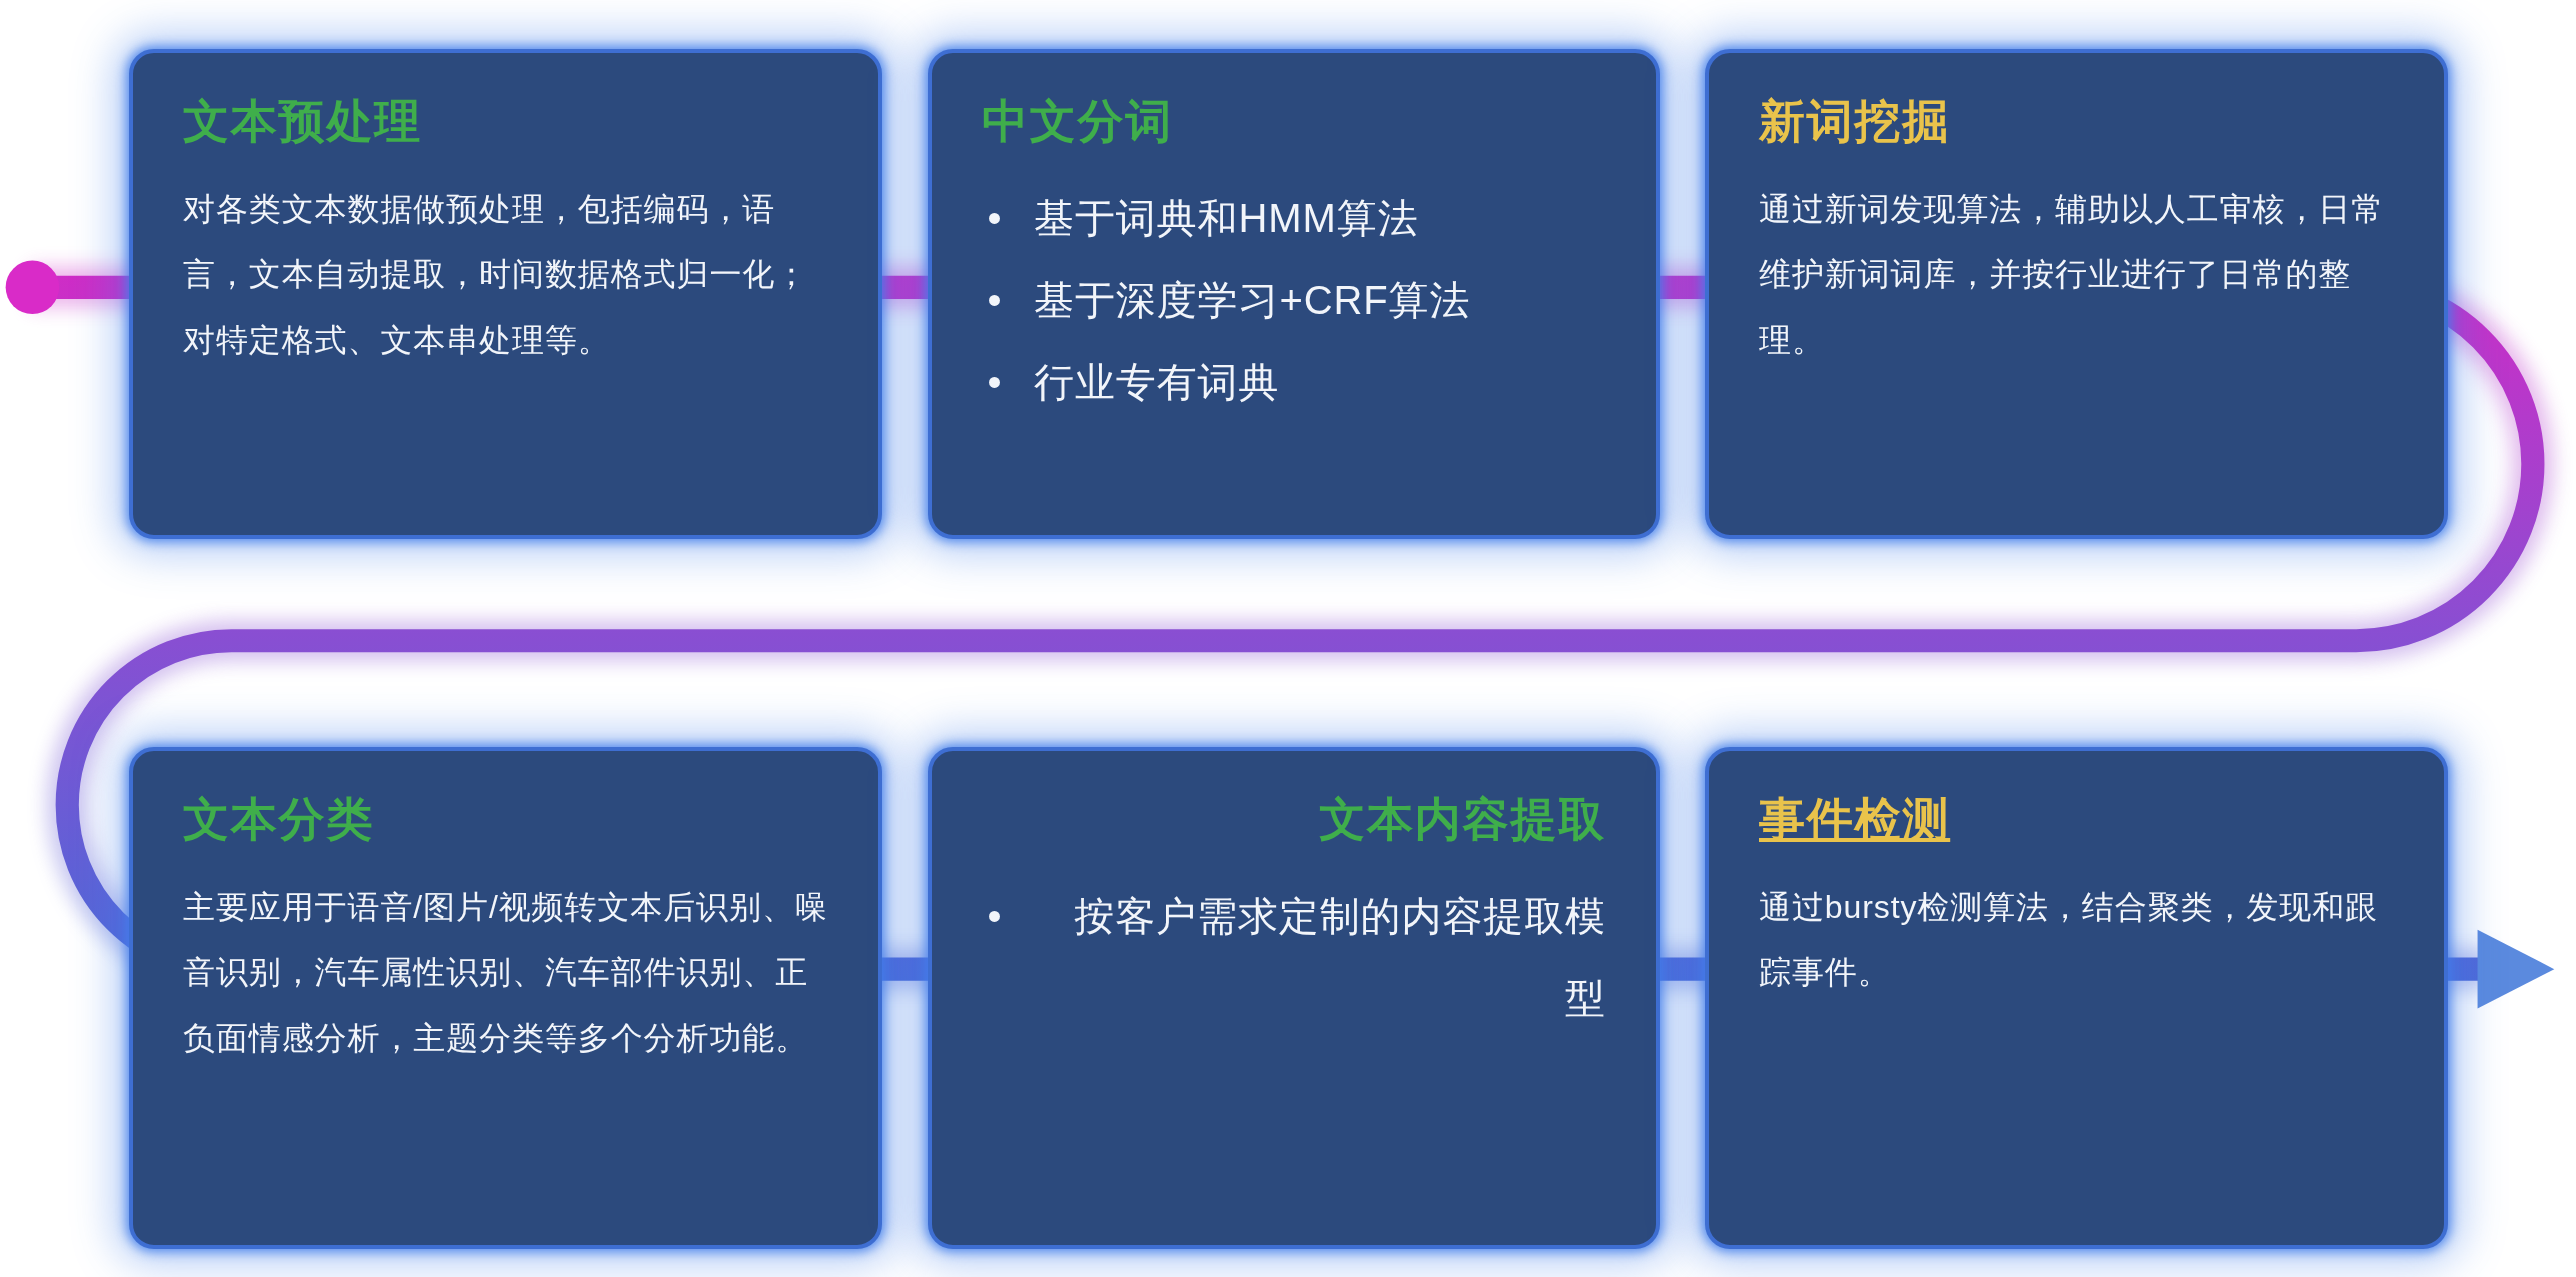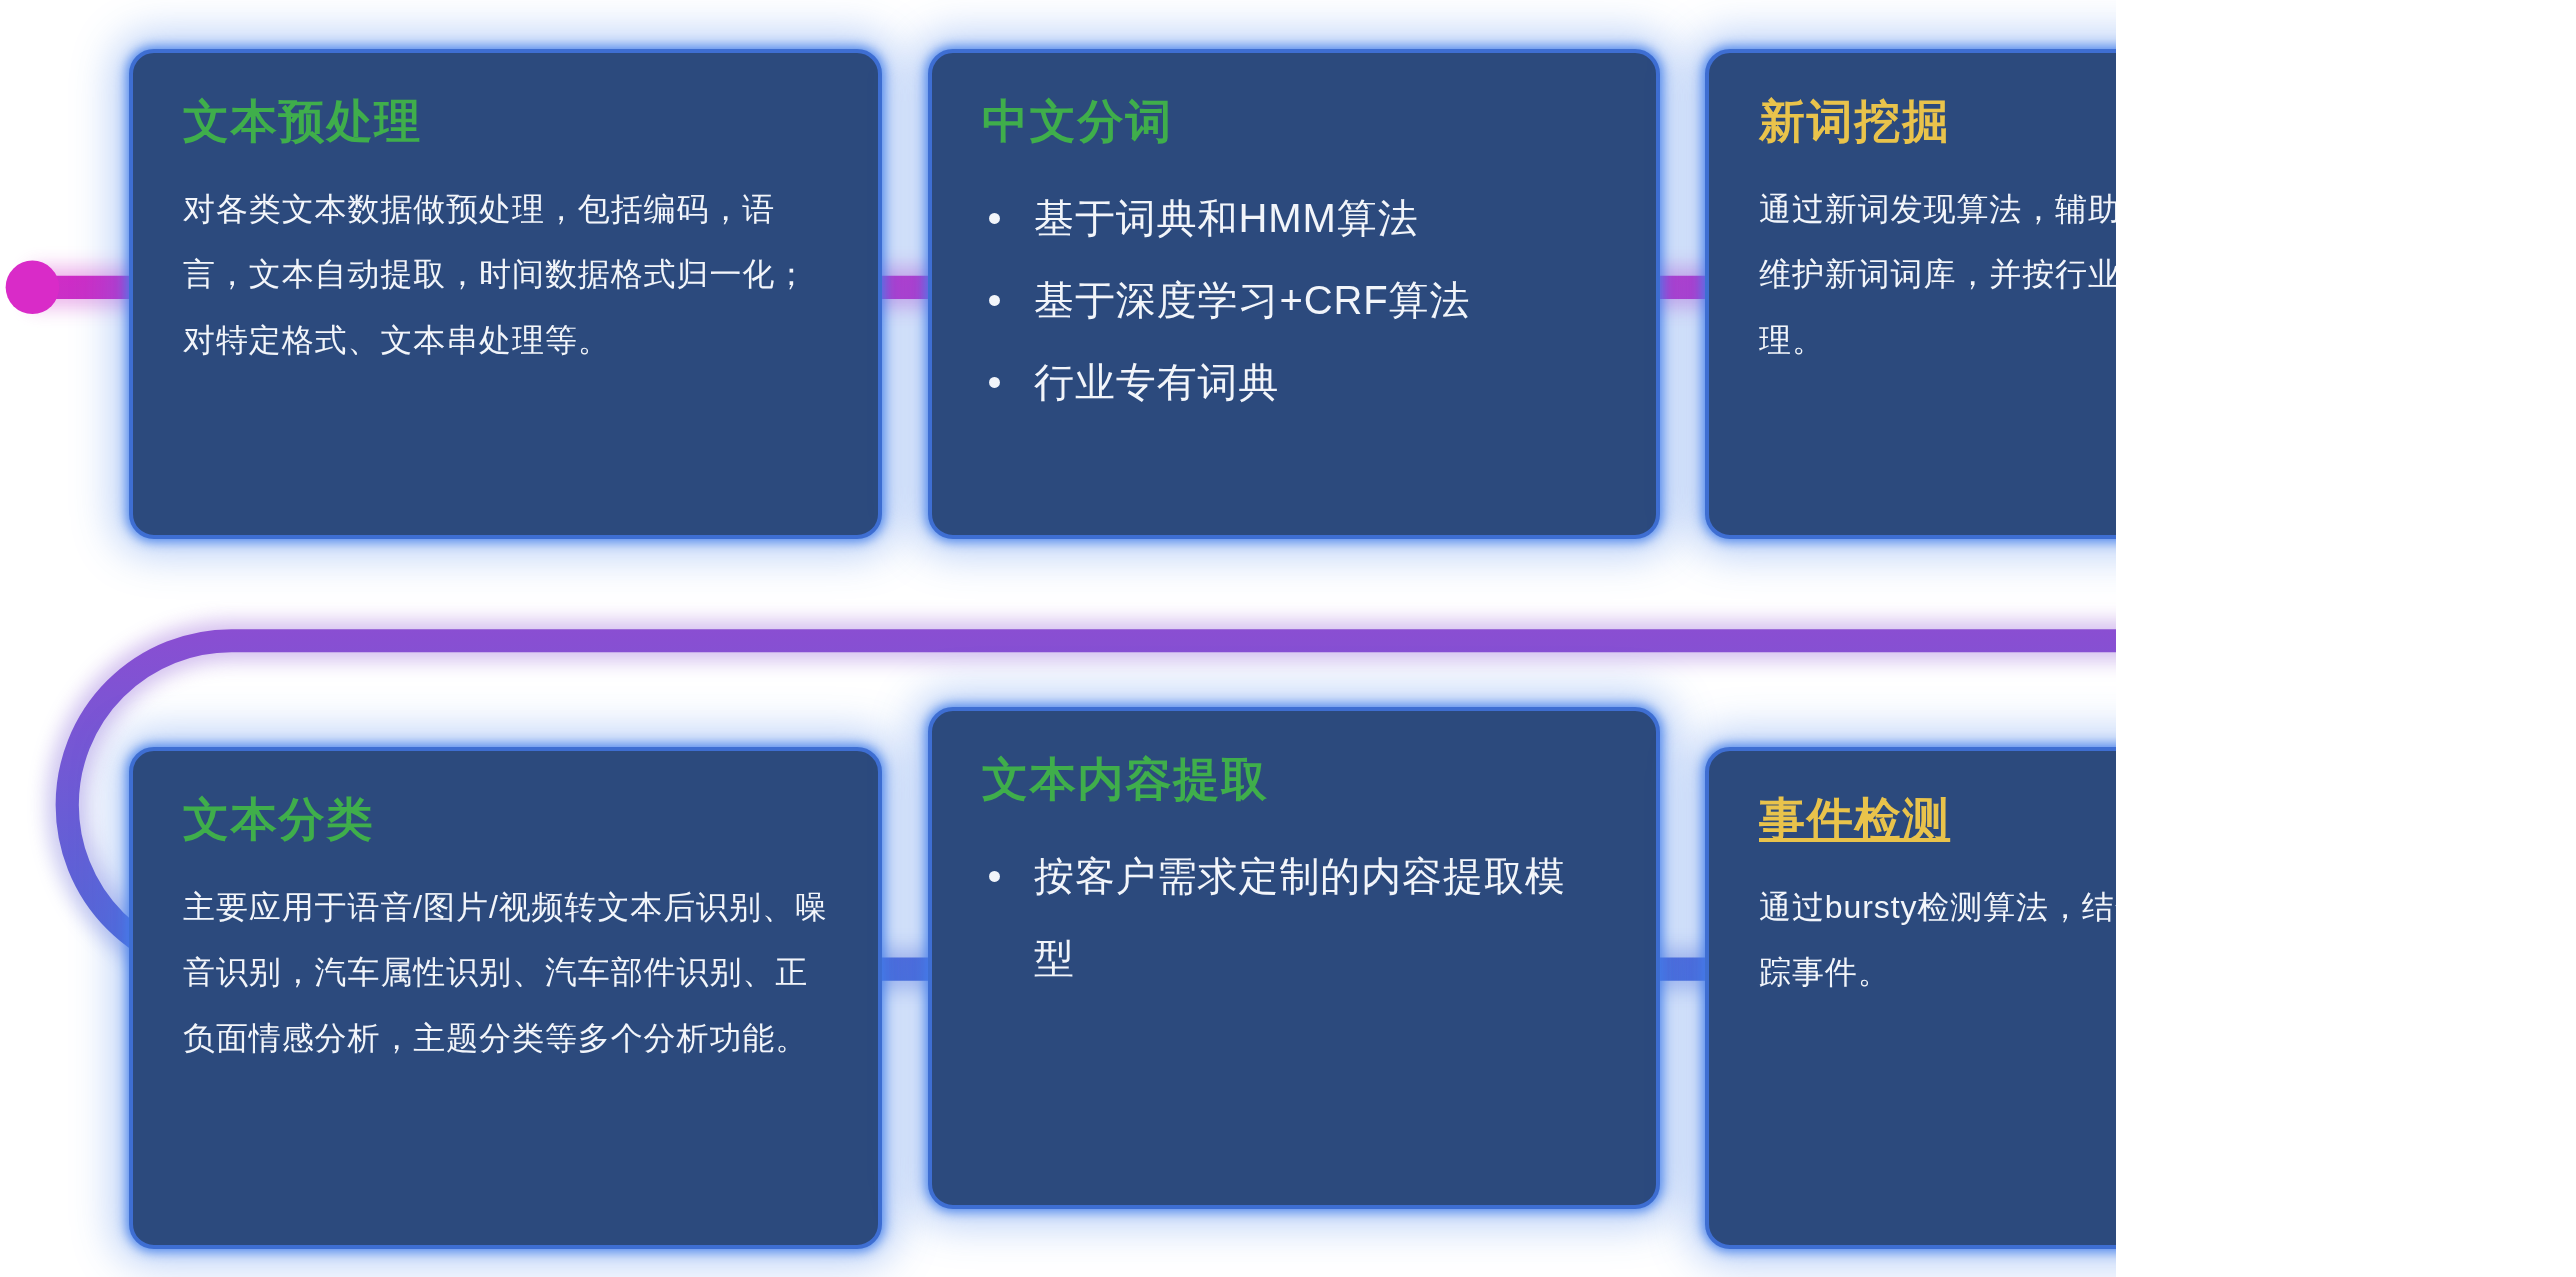--- a/index.html
+++ b/index.html
@@ -3,21 +3,21 @@
 <meta charset="utf-8">
 <style>
   html, body {
     margin: 0;
     padding: 0;
     background: #ffffff;
     font-family: "Liberation Sans", "DejaVu Sans", sans-serif;
   }
   .stage {
     position: relative;
-    width: 2116px;
+    width: 2576px;
     height: 1277px;
     overflow: hidden;
     background: #ffffff;
   }
   svg.flow {
     position: absolute;
     left: 0;
     top: 0;
     z-index: 0;
   }
@@ -30,21 +30,21 @@
     border-radius: 25px;
     padding: 39px 50px;
     box-shadow:
       0 0 10.7px 2.7px rgba(66, 126, 234, 0.85),
       0 0 41px 14.3px rgba(66, 126, 234, 0.38);
   }
   #card-1 { left: 129px;  top: 49px;  width: 753px; height: 490px; }
   #card-2 { left: 928px; top: 49px;  width: 732px; height: 490px; }
   #card-3 { left: 1705px; top: 49px;  width: 743px; height: 490px; }
   #card-4 { left: 129px;  top: 747px; width: 753px; height: 502px; }
-  #card-5 { left: 928px; top: 707px; width: 732px; height: 502px; }
+  #card-5 { left: 928px; top: 747px; width: 732px; height: 502px; text-align: right; }
   #card-6 { left: 1705px; top: 747px; width: 743px; height: 502px; }
 
   .card-title {
     margin: 0 0 25px 0;
     font-size: 46px;
     font-weight: bold;
     letter-spacing: 1.8px;
     line-height: 1.3;
   }
   .card-body {

